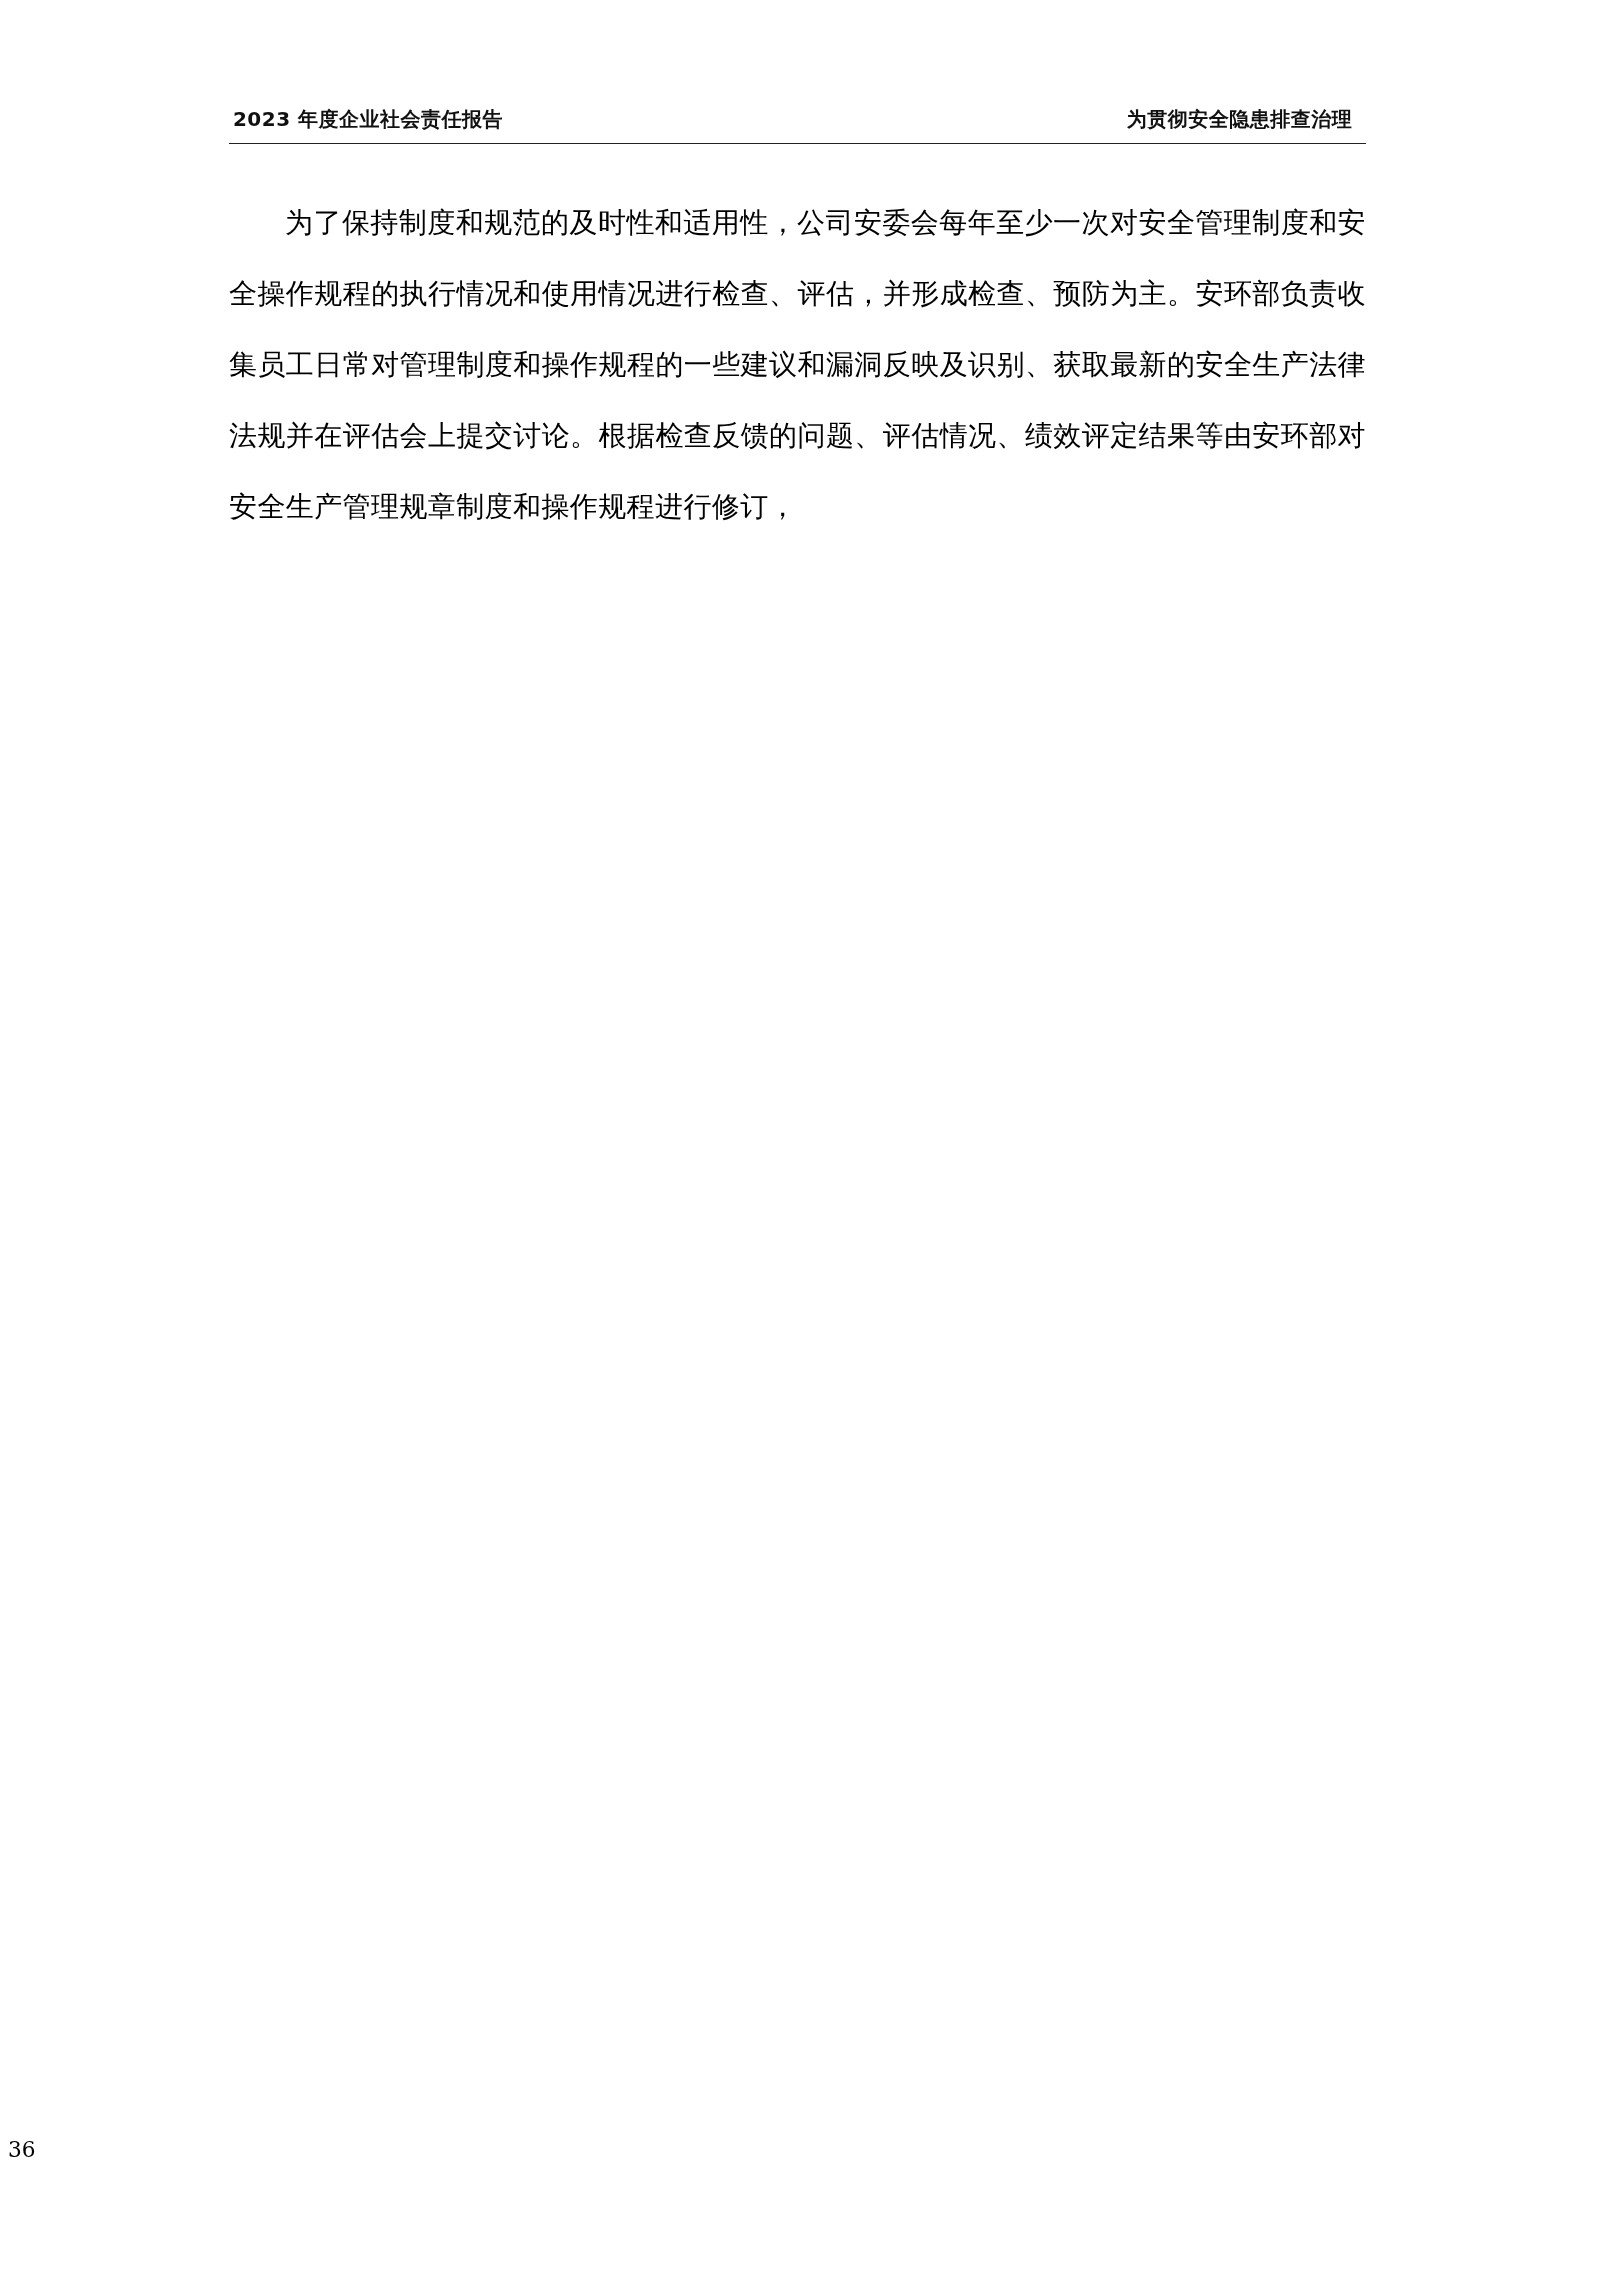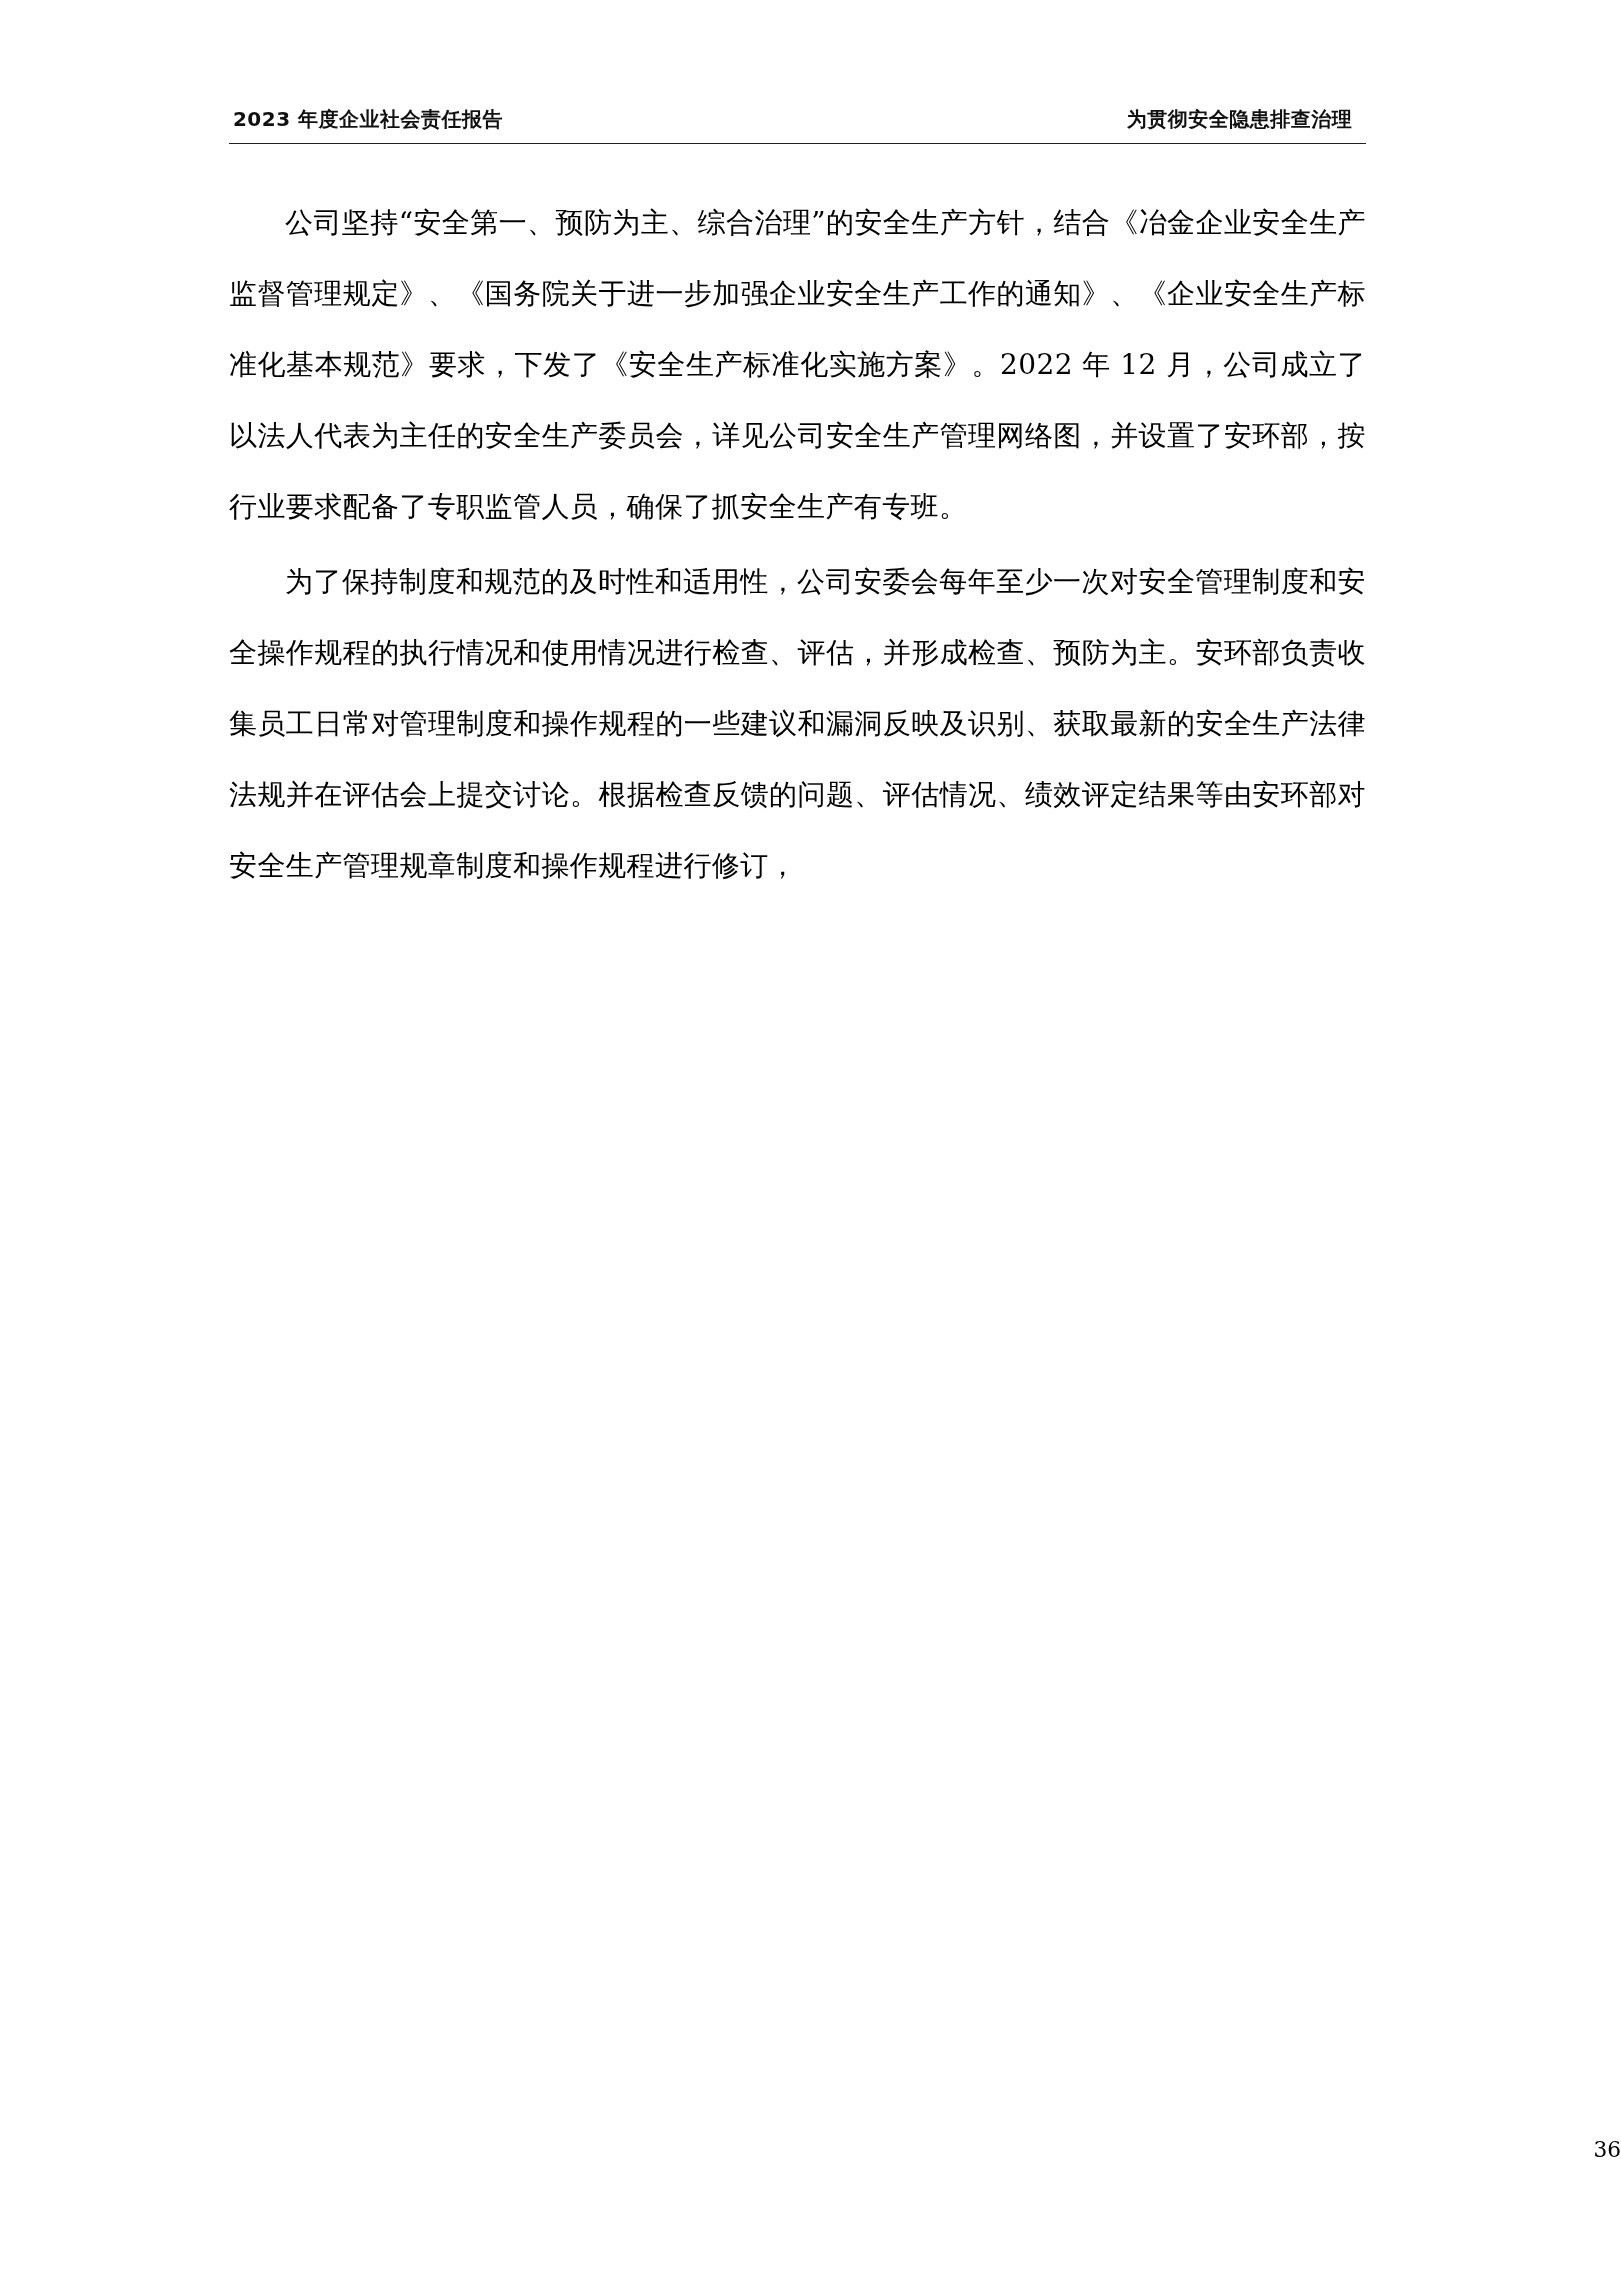--- a/index.html
+++ b/index.html
@@ -68,44 +68,43 @@
     text-align: justify;
     text-justify: inter-ideograph;
     text-indent: 2em;
     margin: 0 0 3.9px 0;
     letter-spacing: 0.4px;
     color: #000;
   }
   
   .page-number {
     position: absolute;
-    left: 0;
+    left: 8px;
     right: 0;
     top: 2137px;
-    text-align: right;
+    text-align: left;
     font-family: "DejaVu Serif", "Liberation Serif", serif;
     font-size: 21.6px;
     color: #000;
   }
 </style>
 </head>
 <body>
 
 <div class="page">
 
   <div class="content">
 
     <div class="header-row">
       <span class="header-left">2023 年度企业社会责任报告</span>
       <span class="header-right">为贯彻安全隐患排查治理</span>
     </div>
     <div class="header-rule"></div>
 
 
-    <p class="para">公司坚持“安全第一、预防为主、综合治理”的安全生产方针，结合《冶金企业安全生产监督管理规定》、《国务院关于进一步加强企业安全生产工作的通知》、《企业安全生产标准化基本规范》要求，下发了《安全生产标准化实施方案》。2022 年 12 月，公司成立了以法人代表为主任的安全生产委员会，详见公司安全生产管理网络图，并设置了安环部，按行业要求配备了专职监管人员，确保了抓安全生产有专班。</p>
     <p class="para">为了保持制度和规范的及时性和适用性，公司安委会每年至少一次对安全管理制度和安全操作规程的执行情况和使用情况进行检查、评估，并形成检查、预防为主。安环部负责收集员工日常对管理制度和操作规程的一些建议和漏洞反映及识别、获取最新的安全生产法律法规并在评估会上提交讨论。根据检查反馈的问题、评估情况、绩效评定结果等由安环部对安全生产管理规章制度和操作规程进行修订，</p>
 
   </div>
 
   <div class="page-number">36</div>
 
 </div>
 
 
 </body></html>

